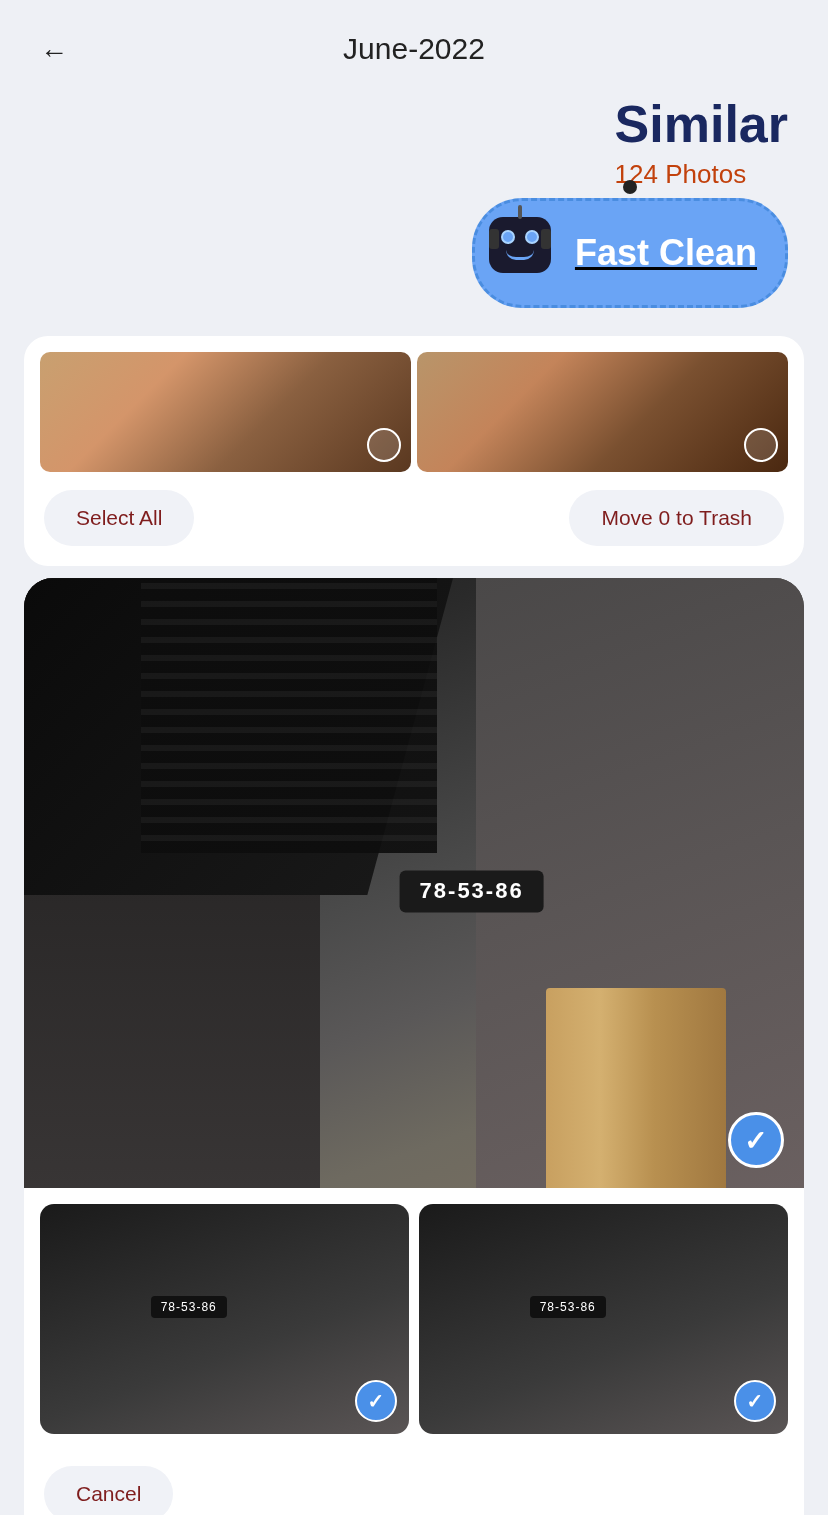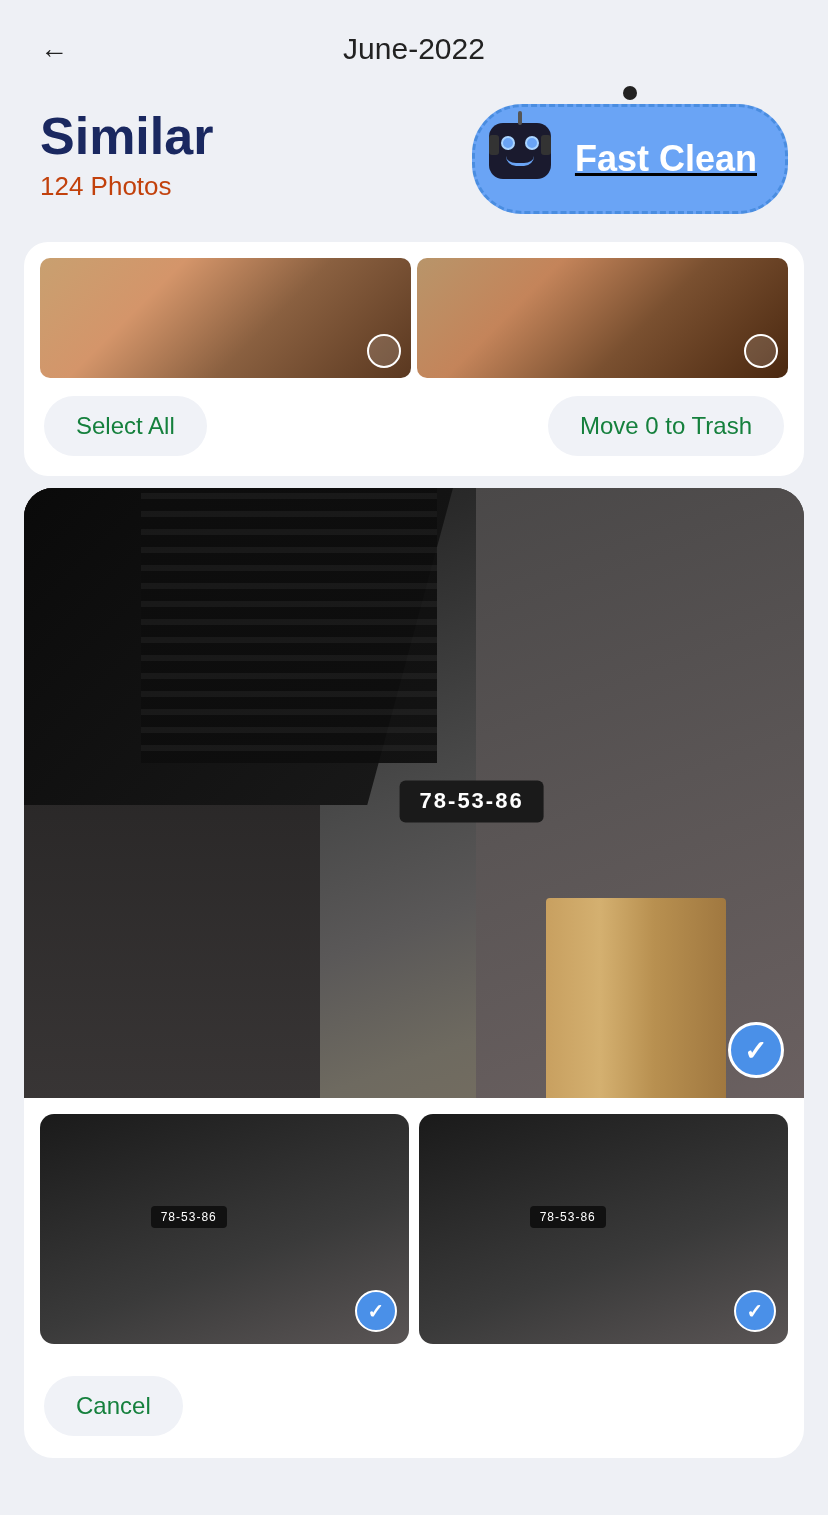--- a/index.html
+++ b/index.html
@@ -32,24 +32,25 @@
     }
     .header-title {
       font-size: 30px;
       font-weight: 500;
       color: #222;
     }
 
     
     .hero-section {
       display: flex;
-      align-items: center;
+      align-items: flex-end;
       justify-content: space-between;
       padding: 10px 40px 16px;
       position: relative;
+      flex-direction: column;
     }
     .hero-text h1 {
       font-size: 52px;
       font-weight: 800;
       color: #1a2860;
       line-height: 1.1;
     }
     .hero-text p {
       font-size: 26px;
       color: #c2410c;
@@ -194,22 +195,22 @@
       display: flex;
       justify-content: space-between;
       align-items: center;
       padding: 18px 20px 20px;
     }
     .action-btn {
       background: #f0f2f7;
       border: none;
       border-radius: 50px;
       padding: 16px 32px;
-      font-size: 24px;
-      color: #15803d;
+      font-size: 21px;
+      color: #7f1d1d;
       cursor: pointer;
       font-weight: 400;
     }
 
     
     .main-photo-card {
       background: #fff;
       border-radius: 29px;
       margin: 0 24px 12px;
       overflow: hidden;

